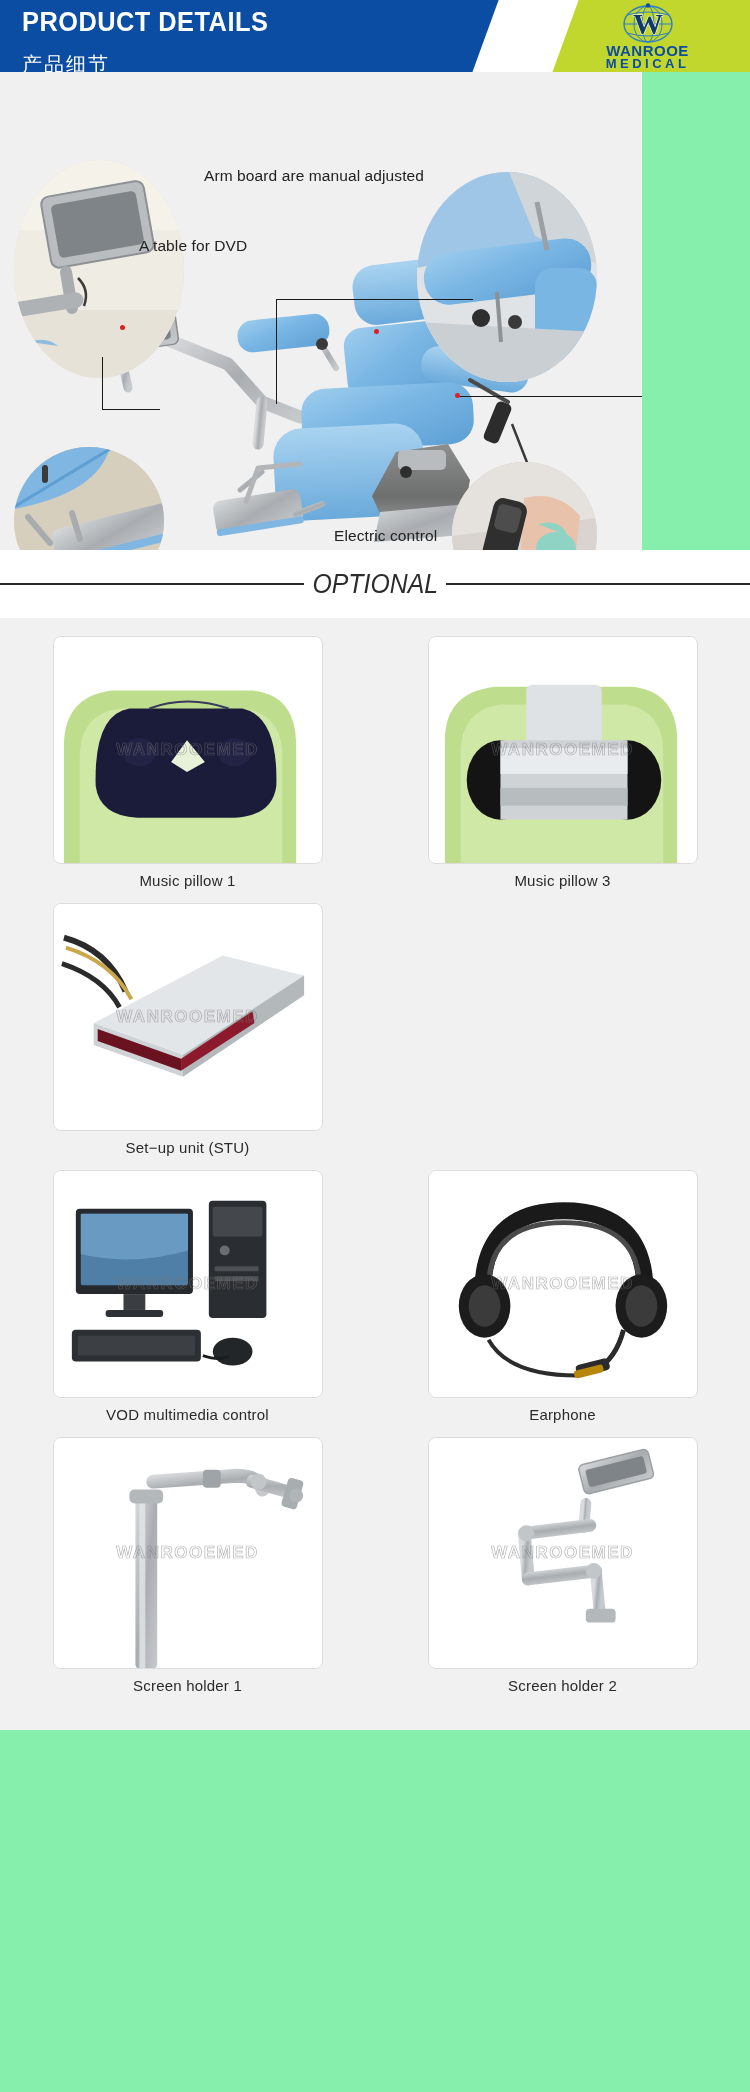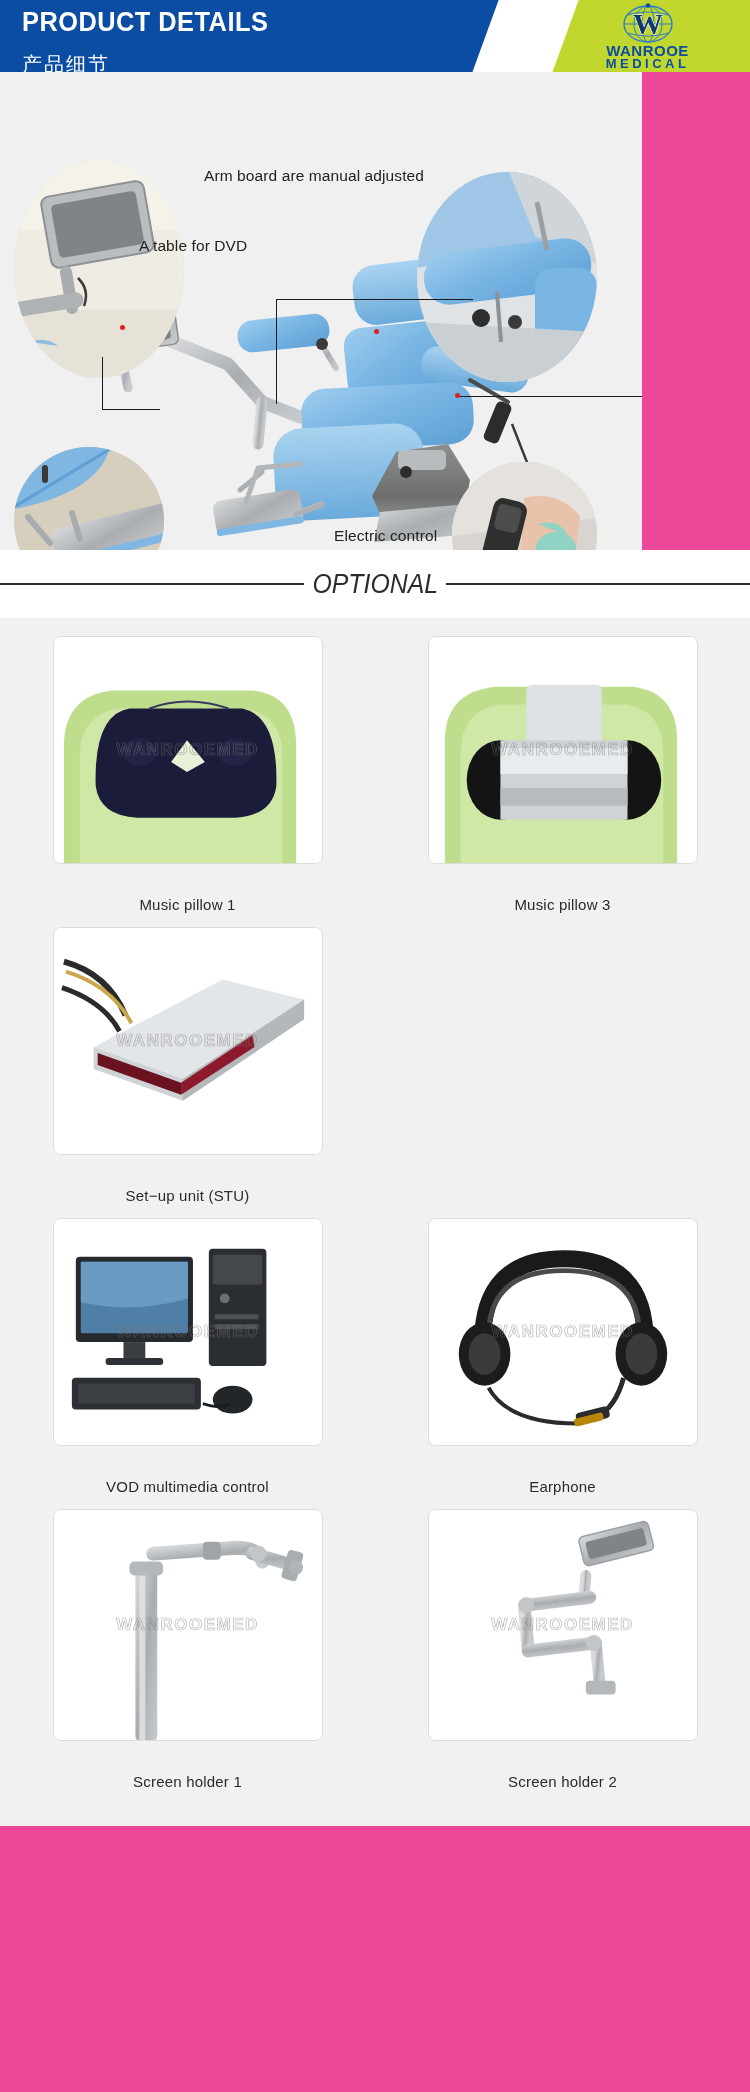--- a/index.html
+++ b/index.html
@@ -6,21 +6,21 @@
   html, body {
     width: 750px;
     background: #ffffff;
     font-family: "Liberation Sans", sans-serif;
   }
   #page {
     position: relative;
     width: 750px;
     height: 2092px;
     overflow: hidden;
-    background: #ec4899;
+    background: #86efac;
   }
 
   
   .header {
     position: relative;
     width: 750px;
     height: 72px;
     background: #0b4da2;
     overflow: hidden;
   }
@@ -193,21 +193,21 @@
     background: #ffffff;
     border: 1px solid #dcdcdc;
     border-radius: 8px;
     overflow: hidden;
     position: relative;
   }
   .opt-card.tall { height: 232px; }
   .opt-caption {
     font-size: 15px;
     color: #2a2a2a;
-    margin-top: 32px;
+    margin-top: 8px;
     margin-bottom: 14px;
     text-align: center;
     letter-spacing: 0.2px;
   }
   .watermark {
     position: absolute;
     left: 0; right: 0;
     top: 50%;
     transform: translateY(-50%);
     text-align: center;

